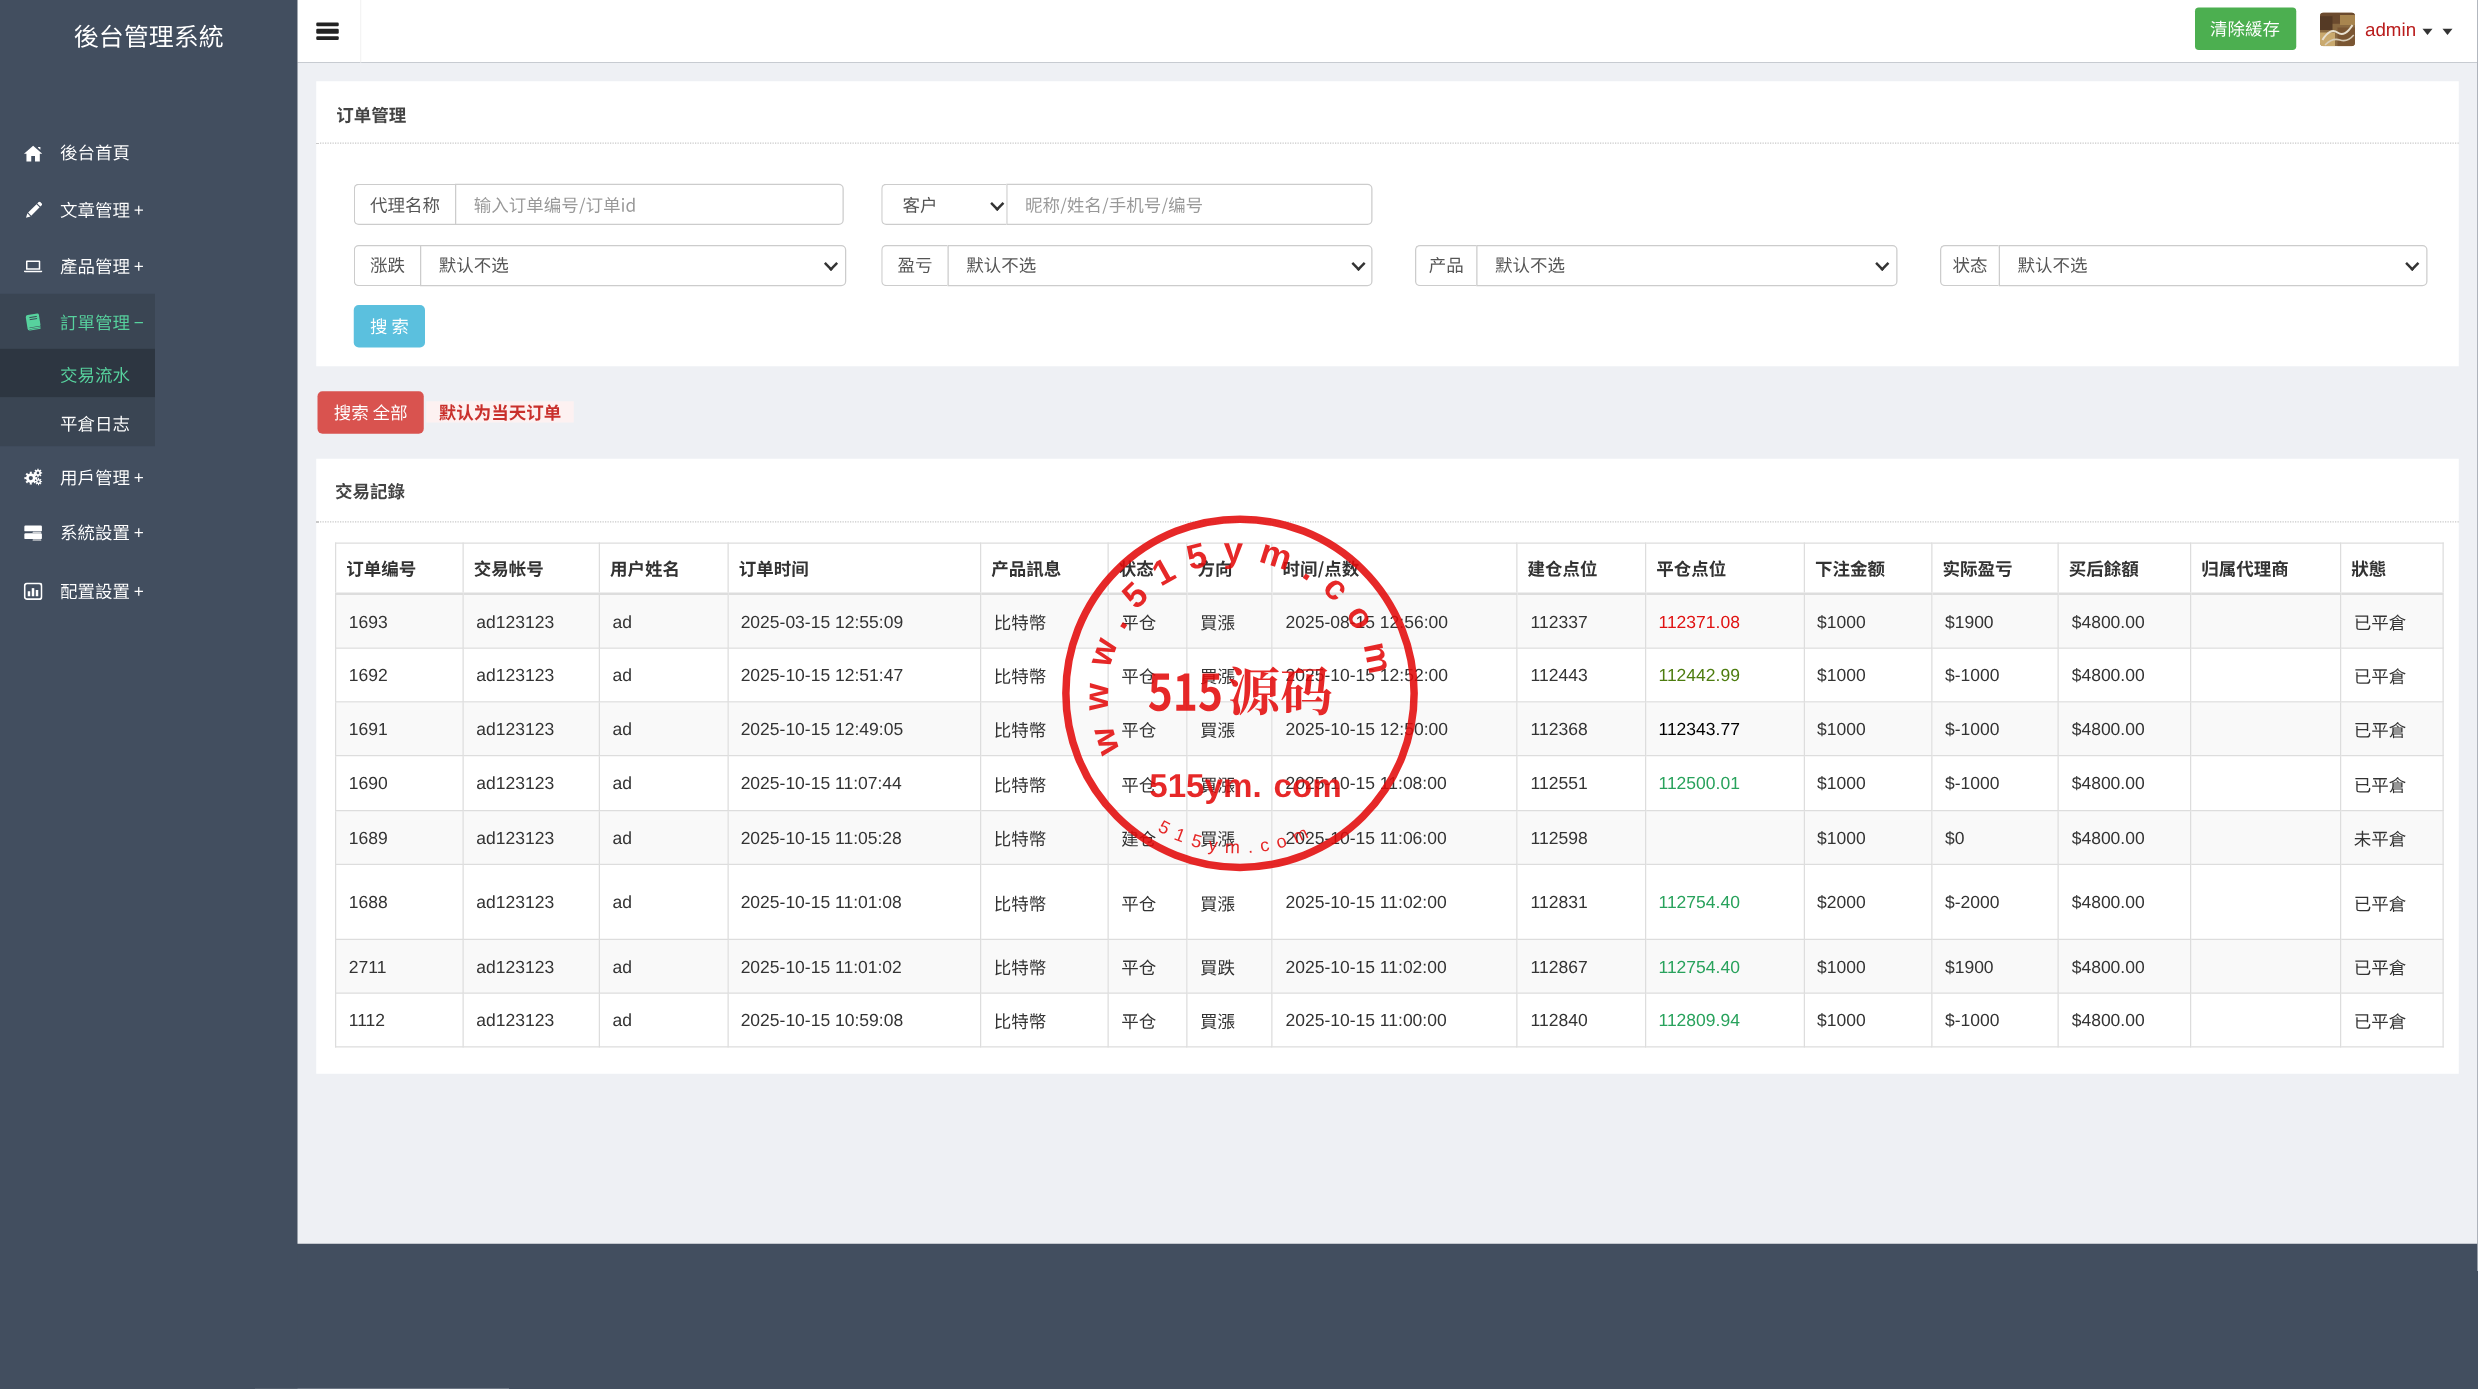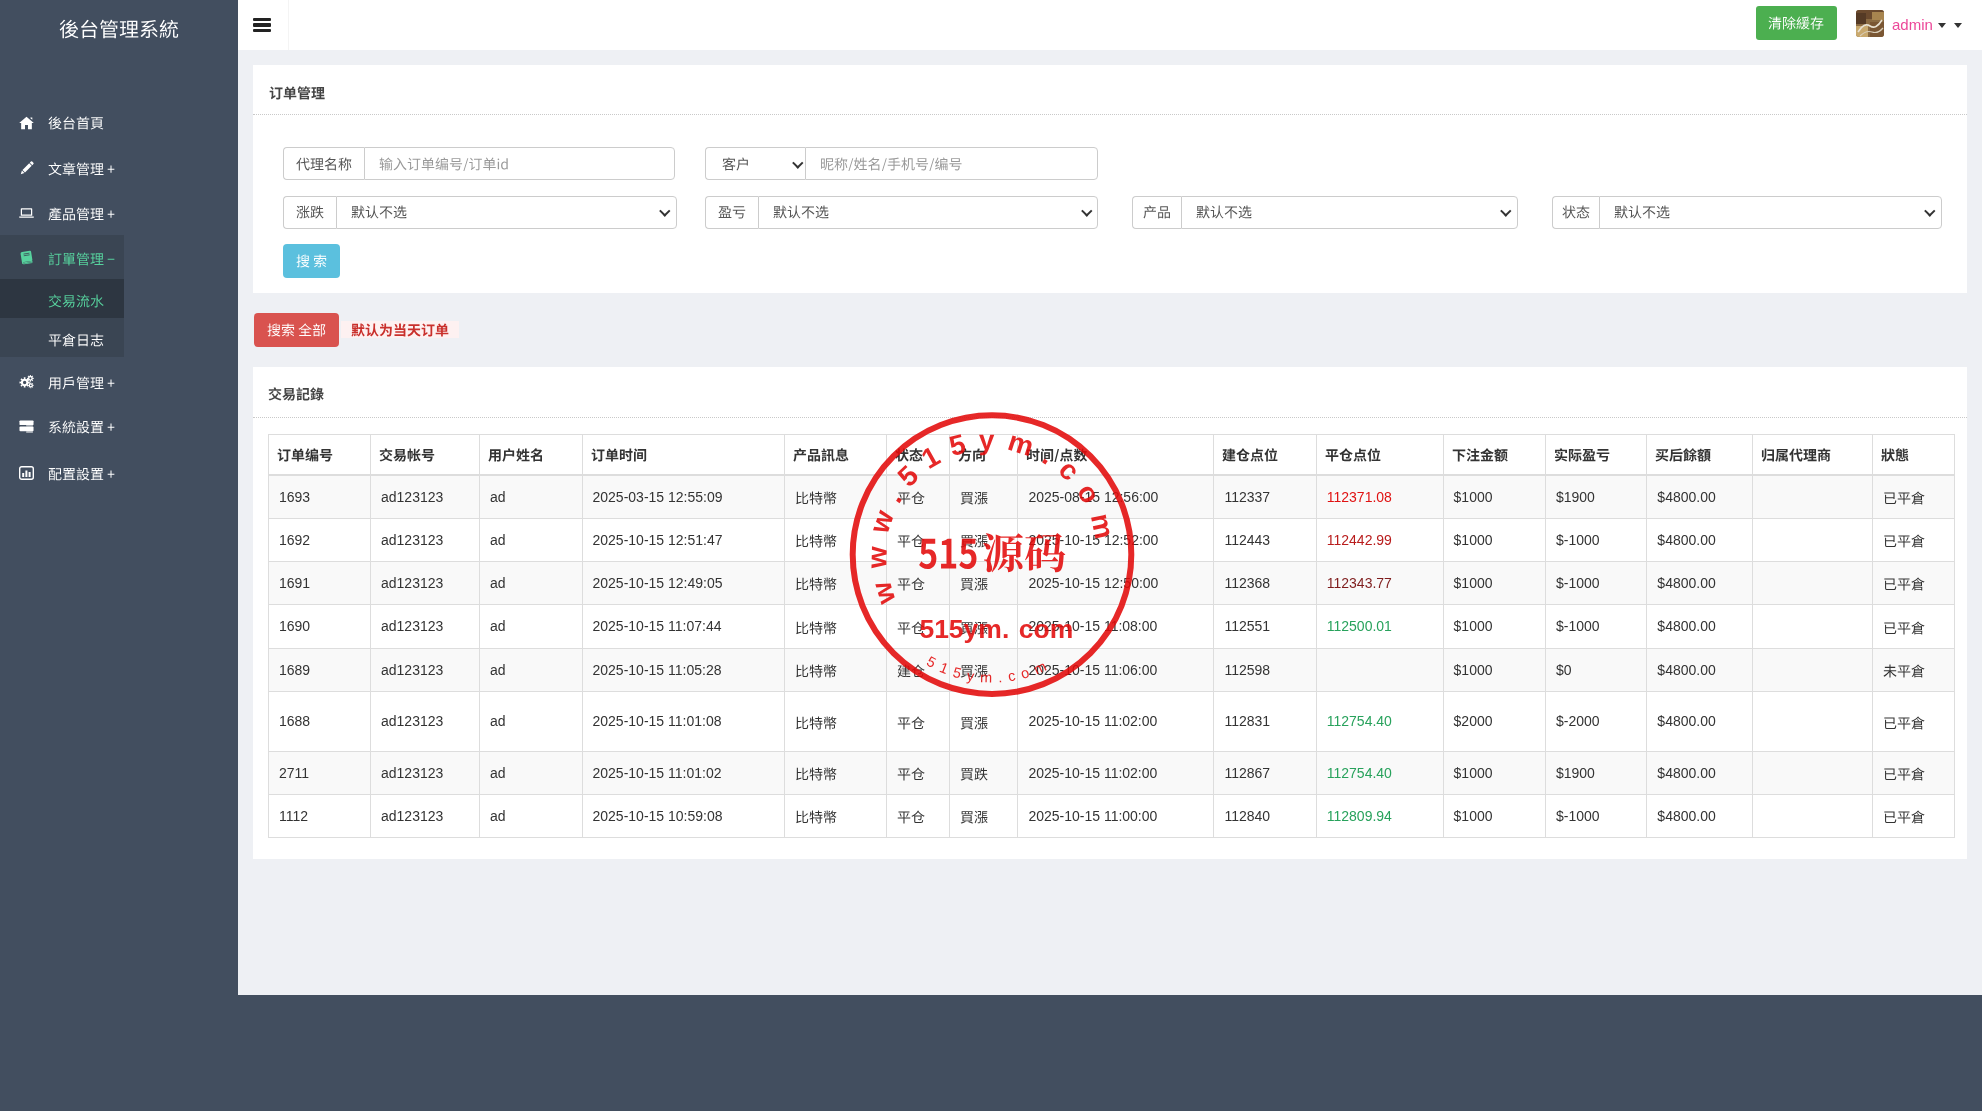--- a/index.html
+++ b/index.html
@@ -201,21 +201,21 @@
     <svg class="abs" style="left:1617.9px;top:10.4px;border-radius:3px" width="28" height="27" viewBox="0 0 28 27">
       <rect width="28" height="27" fill="#8a6a42"></rect>
       <rect x="0" y="0" width="28" height="9" fill="#6b4a2e"></rect>
       <rect x="0" y="3" width="10" height="11" fill="#553a25"></rect>
       <rect x="16" y="2" width="12" height="8" fill="#a8854f"></rect>
       <rect x="0" y="16" width="12" height="11" fill="#c9a96e"></rect>
       <rect x="14" y="12" width="14" height="15" fill="#7a5633"></rect>
       <path d="M2 22 Q8 12 14 16 T26 10" stroke="#e8e0d0" stroke-width="1.6" fill="none"></path>
       <path d="M4 26 Q10 20 16 22 T27 18" stroke="#d8cdb8" stroke-width="1.2" fill="none"></path>
     </svg>
-    <div class="abs" style="left:1654px;top:16px;font-size:15px;color:#ec4899">admin</div>
+    <div class="abs" style="left:1654px;top:16px;font-size:15px;color:#b91c1c">admin</div>
     <div class="caret abs" style="left:1700.4px;top:23px"></div>
     <div class="caret abs" style="left:1716.3px;top:23px"></div>
   </div>
 <div id="content">
     <div class="card" style="left:15px;top:15px;width:1714px;height:228px">
       <div class="abs" style="left:16px;top:17.8px"><svg class="z" style="width:56.0px;height:14px;color:#444;" viewBox="0 -880 4000 1000">
           <use href="#hcard1"></use>
         </svg></div>
       <div class="abs" style="left:0;top:49px;width:1714px;border-top:1px dotted #c9c9c9"></div>
     </div>
@@ -417,21 +417,21 @@
               <use href="#cbtb"></use>
             </svg></td>
           <td><svg class="z" style="width:28.0px;height:14px;color:#333;" viewBox="0 -880 2000 1000">
               <use href="#cpc"></use>
             </svg></td>
           <td><svg class="z" style="width:28.0px;height:14px;color:#333;" viewBox="0 -880 2000 1000">
               <use href="#cmz"></use>
             </svg></td>
           <td>2025-10-15 12:52:00</td>
           <td>112443</td>
-          <td style="color:#b91c1c">112442.99</td>
+          <td style="color:#4d7c0f">112442.99</td>
           <td>$1000</td>
           <td>$-1000</td>
           <td>$4800.00</td>
           <td></td>
           <td><svg class="z" style="width:42.0px;height:14px;color:#333;" viewBox="0 -880 3000 1000">
               <use href="#cypc"></use>
             </svg></td>
         </tr>
         <tr style="height:43.3px;background:#f9f9f9">
           <td>1691</td>
@@ -442,21 +442,21 @@
               <use href="#cbtb"></use>
             </svg></td>
           <td><svg class="z" style="width:28.0px;height:14px;color:#333;" viewBox="0 -880 2000 1000">
               <use href="#cpc"></use>
             </svg></td>
           <td><svg class="z" style="width:28.0px;height:14px;color:#333;" viewBox="0 -880 2000 1000">
               <use href="#cmz"></use>
             </svg></td>
           <td>2025-10-15 12:50:00</td>
           <td>112368</td>
-          <td style="color:#7f1d1d">112343.77</td>
+          <td style="color:#000000">112343.77</td>
           <td>$1000</td>
           <td>$-1000</td>
           <td>$4800.00</td>
           <td></td>
           <td><svg class="z" style="width:42.0px;height:14px;color:#333;" viewBox="0 -880 3000 1000">
               <use href="#cypc"></use>
             </svg></td>
         </tr>
         <tr style="height:43.3px;background:#fff">
           <td>1690</td>

